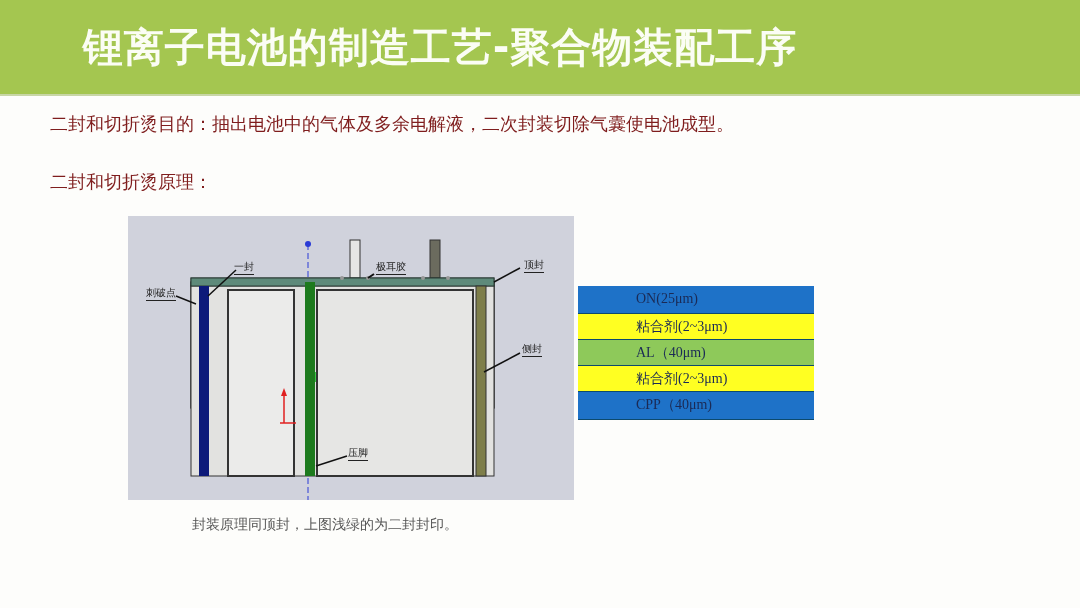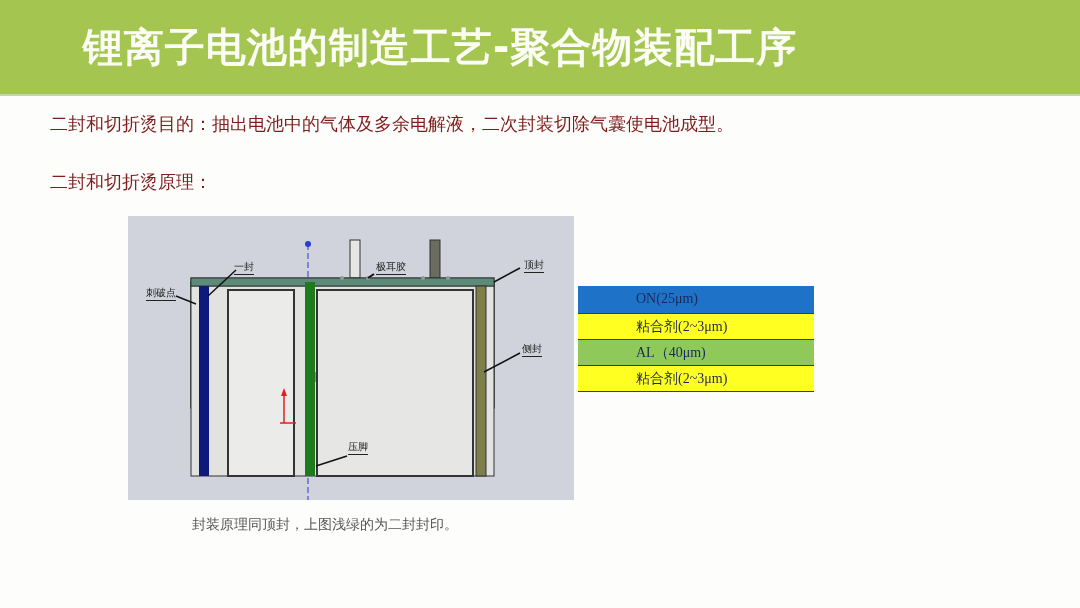--- a/index.html
+++ b/index.html
@@ -64,23 +64,24 @@
     <line x1="246" y1="58" x2="240" y2="62" stroke="#111" stroke-width="2"></line>
     <line x1="392" y1="52" x2="366" y2="66" stroke="#111" stroke-width="1.5"></line>
     <line x1="392" y1="137" x2="356" y2="156" stroke="#111" stroke-width="1.5"></line>
     <line x1="219" y1="240" x2="188" y2="250" stroke="#111" stroke-width="1.5"></line>
   </svg>
   <span class="label" style="left:18px;top:70px;">刺破点</span>
   <span class="label" style="left:106px;top:44px;">一封</span>
   <span class="label" style="left:248px;top:44px;">极耳胶</span>
   <span class="label" style="left:396px;top:42px;text-align:center;">顶封</span>
   <span class="label" style="left:394px;top:126px;">侧封</span>
-  <span class="label" style="left:220px;top:224px;">压脚</span>
+  <span class="label" style="left:220px;top:230px;">压脚</span>
 </div>
 
 <div class="layers">
   <div class="layer" style="background:#1e72c8;height:28px;">ON(25μm)</div>
   <div class="layer" style="background:#ffff22;">粘合剂(2~3μm)</div>
   <div class="layer" style="background:#8ec95a;">AL（40μm)</div>
   <div class="layer" style="background:#ffff22;">粘合剂(2~3μm)</div>
+  <div class="layer" style="background:#1e72c8;height:28px;">CPP（40μm)</div>
 </div>
 
 <div class="caption">封装原理同顶封，上图浅绿的为二封封印。</div>
 
 </body></html>

